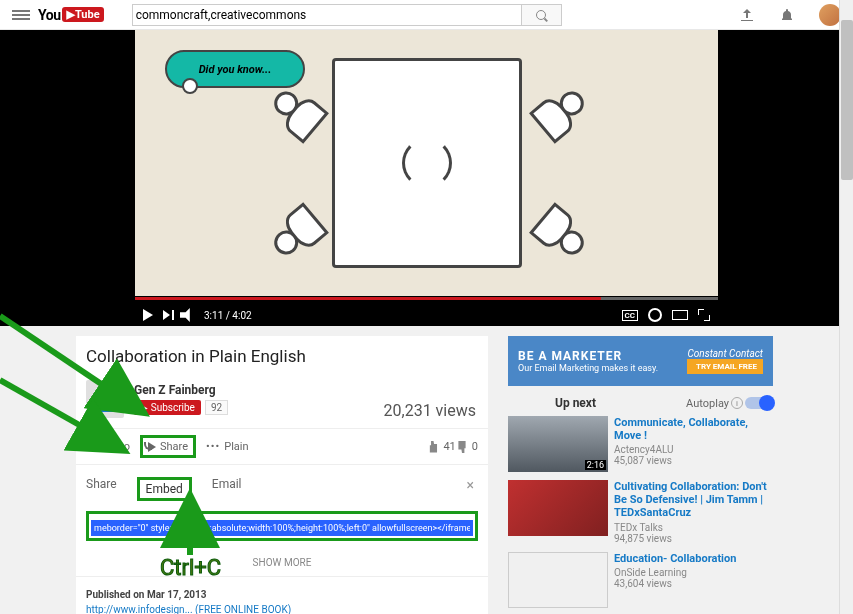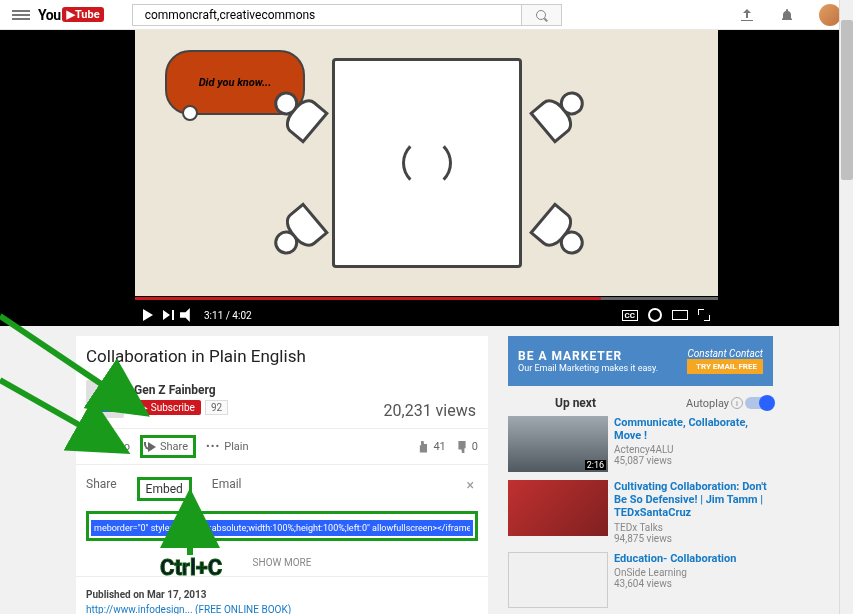--- a/index.html
+++ b/index.html
@@ -4,30 +4,30 @@
 <style>
 * { margin: 0; padding: 0; box-sizing: border-box; font-family: Roboto, Arial, sans-serif; }
 body { background: #fff; width: 853px; height: 614px; overflow: hidden; position: relative; }
 .topbar { height: 30px; display: flex; align-items: center; padding: 0 12px; border-bottom: 1px solid #e8e8e8; gap: 8px; }
 .menu-icon { width: 18px; height: 14px; cursor: pointer; }
 .menu-icon div { height: 2px; background: #777; margin: 2px 0; }
 .logo { display: flex; align-items: center; gap: 2px; cursor: pointer; }
 .logo-box { background: #cc181e; color: #fff; padding: 1px 4px; border-radius: 3px; font-size: 11px; font-weight: bold; display: flex; align-items: center; }
 .logo-text { font-weight: bold; font-size: 14px; letter-spacing: -0.5px; }
 .search-wrap { margin-left: 20px; display: flex; }
-.search-input { width: 390px; height: 22px; border: 1px solid #ccc; padding: 0 12px; font-size: 12px; }
+.search-input { width: 390px; height: 22px; border: 1px solid #ccc; padding: 0 3px; font-size: 12px; }
 .search-btn { width: 40px; height: 22px; border: 1px solid #ccc; border-left: none; background: #f8f8f8; cursor: pointer; display: flex; align-items: center; justify-content: center; }
 .magnifier { width: 10px; height: 10px; border: 1.5px solid #888; border-radius: 50%; position: relative; }
 .magnifier::after { content: ''; position: absolute; width: 4px; height: 1.5px; background: #888; transform: rotate(45deg); bottom: -2px; right: -3px; }
 .top-right { margin-left: auto; display: flex; align-items: center; gap: 24px; }
 .upload-icon, .bell-icon { width: 16px; height: 16px; }
 .avatar { width: 22px; height: 22px; border-radius: 50%; background: linear-gradient(135deg,#e0a060,#c07040); }
 .player { background: #000; height: 296px; position: relative; }
 .video-frame { position: absolute; left: 135px; right: 135px; top: 0; bottom: 30px; background: #ece6d8; }
-.cloud { position: absolute; left: 30px; top: 20px; width: 140px; height: 65px; background: #c2410c; border: 2px solid #444; border-radius: 25px; display: flex; align-items: center; justify-content: center; font-style: italic; font-weight: bold; font-size: 11px; }
+.cloud { position: absolute; left: 30px; top: 20px; width: 140px; height: 38px; background: #14b8a6; border: 2px solid #444; border-radius: 25px; display: flex; align-items: center; justify-content: center; font-style: italic; font-weight: bold; font-size: 11px; }
 .cloud::before { content: ''; position: absolute; left: 15px; bottom: -8px; width: 12px; height: 12px; background: #fff; border: 2px solid #444; border-radius: 50%; }
 .table-shape { position: absolute; left: 50%; top: 50%; transform: translate(-50%,-50%); width: 190px; height: 210px; background: #fff; border: 3px solid #444; border-radius: 4px; }
 .cycle { position: absolute; left: 50%; top: 50%; transform: translate(-50%,-50%); width: 50px; height: 50px; border: 3px solid #444; border-radius: 50%; border-top-color: transparent; border-bottom-color: transparent; }
 .person { position: absolute; width: 50px; height: 60px; }
 .person .head { width: 24px; height: 24px; background: #fff; border: 3px solid #444; border-radius: 50%; margin: 0 auto; }
 .person .body { width: 40px; height: 30px; background: #fff; border: 3px solid #444; border-radius: 40% 40% 0 0; margin: -3px auto 0; }
 .p1 { left: 140px; top: 55px; transform: rotate(-50deg); }
 .p2 { right: 135px; top: 55px; transform: rotate(50deg); }
 .p3 { left: 140px; bottom: 35px; transform: rotate(-130deg); }
 .p4 { right: 135px; bottom: 35px; transform: rotate(130deg); }
@@ -58,21 +58,21 @@
 .sub-btn { background: #cc181e; color: #fff; font-size: 10px; padding: 2px 6px; border-radius: 2px; display: flex; align-items: center; gap: 3px; }
 .sub-count { background: #fafafa; border: 1px solid #ddd; font-size: 10px; padding: 1px 5px; color: #666; }
 .views { position: absolute; right: 12px; bottom: 8px; font-size: 16px; color: #555; }
 .action-row { background: #fff; padding: 6px 10px; display: flex; align-items: center; gap: 10px; border-top: 1px solid #eee; border-bottom: 1px solid #eee; font-size: 11px; color: #666; }
 .action-item { display: flex; align-items: center; gap: 4px; cursor: pointer; }
 .plus::before { content: '+'; font-size: 14px; }
 .share-btn { border: 3px solid #1a9a1a; padding: 2px 5px; }
 .arrow-share { width: 0; height: 0; border-left: 8px solid #666; border-top: 5px solid transparent; border-bottom: 5px solid transparent; position: relative; }
 .arrow-share::after { content: ''; position: absolute; left: -12px; bottom: -3px; width: 6px; height: 6px; border: 2px solid #666; border-top: none; border-right: none; border-radius: 0 0 0 6px; }
 .dots::before { content: '•••'; letter-spacing: 1px; }
-.like-section { margin-left: auto; display: flex; gap: 10px; }
+.like-section { margin-left: auto; display: flex; }
 .thumb { width: 12px; height: 12px; background: #888; clip-path: polygon(30% 0, 50% 0, 55% 30%, 80% 30%, 80% 100%, 20% 100%, 20% 40%, 30% 40%); }
 .thumb.down { transform: rotate(180deg); }
 .share-panel { background: #fff; padding: 8px 10px; }
 .share-tabs { display: flex; gap: 20px; font-size: 12px; color: #666; padding: 4px 0; position: relative; }
 .embed-tab { border: 3px solid #1a9a1a; padding: 2px 6px; color: #333; font-weight: normal; }
 .close-x { position: absolute; right: 4px; top: 4px; color: #999; cursor: pointer; font-size: 14px; }
 .embed-input-wrap { border: 3px solid #1a9a1a; margin-top: 6px; padding: 2px; }
 .embed-input { width: 100%; background: #2962ff; color: #fff; border: none; font-size: 9px; padding: 3px; }
 .show-more { background: #fff; text-align: center; padding: 8px; font-size: 10px; color: #888; border-bottom: 1px solid #eee; cursor: pointer; }
 .description { background: #fff; padding: 10px; font-size: 10px; color: #444; line-height: 1.5; }
@@ -92,21 +92,21 @@
 .rec-thumb { width: 100px; height: 56px; background: #888; position: relative; flex-shrink: 0; }
 .rec-thumb1 { background: linear-gradient(#a0a8b0,#505860); }
 .rec-thumb2 { background: linear-gradient(135deg,#c03030,#802020); }
 .rec-thumb3 { background: #f0f0f0; border: 1px solid #ccc; }
 .rec-dur { position: absolute; right: 2px; bottom: 2px; background: #000; color: #fff; font-size: 9px; padding: 0 2px; }
 .rec-meta { font-size: 10px; }
 .rec-title { font-weight: bold; color: #167ac6; font-size: 11px; line-height: 1.2; }
 .rec-ch { color: #888; margin-top: 2px; }
 .rec-views { color: #888; }
 .annotation-arrow { position: absolute; pointer-events: none; z-index: 100; }
-.ctrlc-label { position: absolute; left: 160px; top: 555px; font-size: 22px; font-weight: bold; color: #0f172a; -webkit-text-stroke: 1px #0a5a0a; z-index: 100; pointer-events: none; }
+.ctrlc-label { position: absolute; left: 160px; top: 555px; font-size: 22px; font-weight: normal; color: #4d7c0f; -webkit-text-stroke: 1px #0a5a0a; z-index: 100; pointer-events: none; }
 .scrollbar { position: absolute; right: 0; top: 0; width: 14px; height: 614px; background: #f0f0f0; border-left: 1px solid #ddd; }
 .scrollbar-thumb { position: absolute; top: 20px; width: 12px; left: 1px; height: 160px; background: #c0c0c0; border-radius: 2px; }
 </style>
 </head>
 <body>
 
 <div class="topbar">
   <div class="menu-icon">
       <div></div>
       <div></div>

